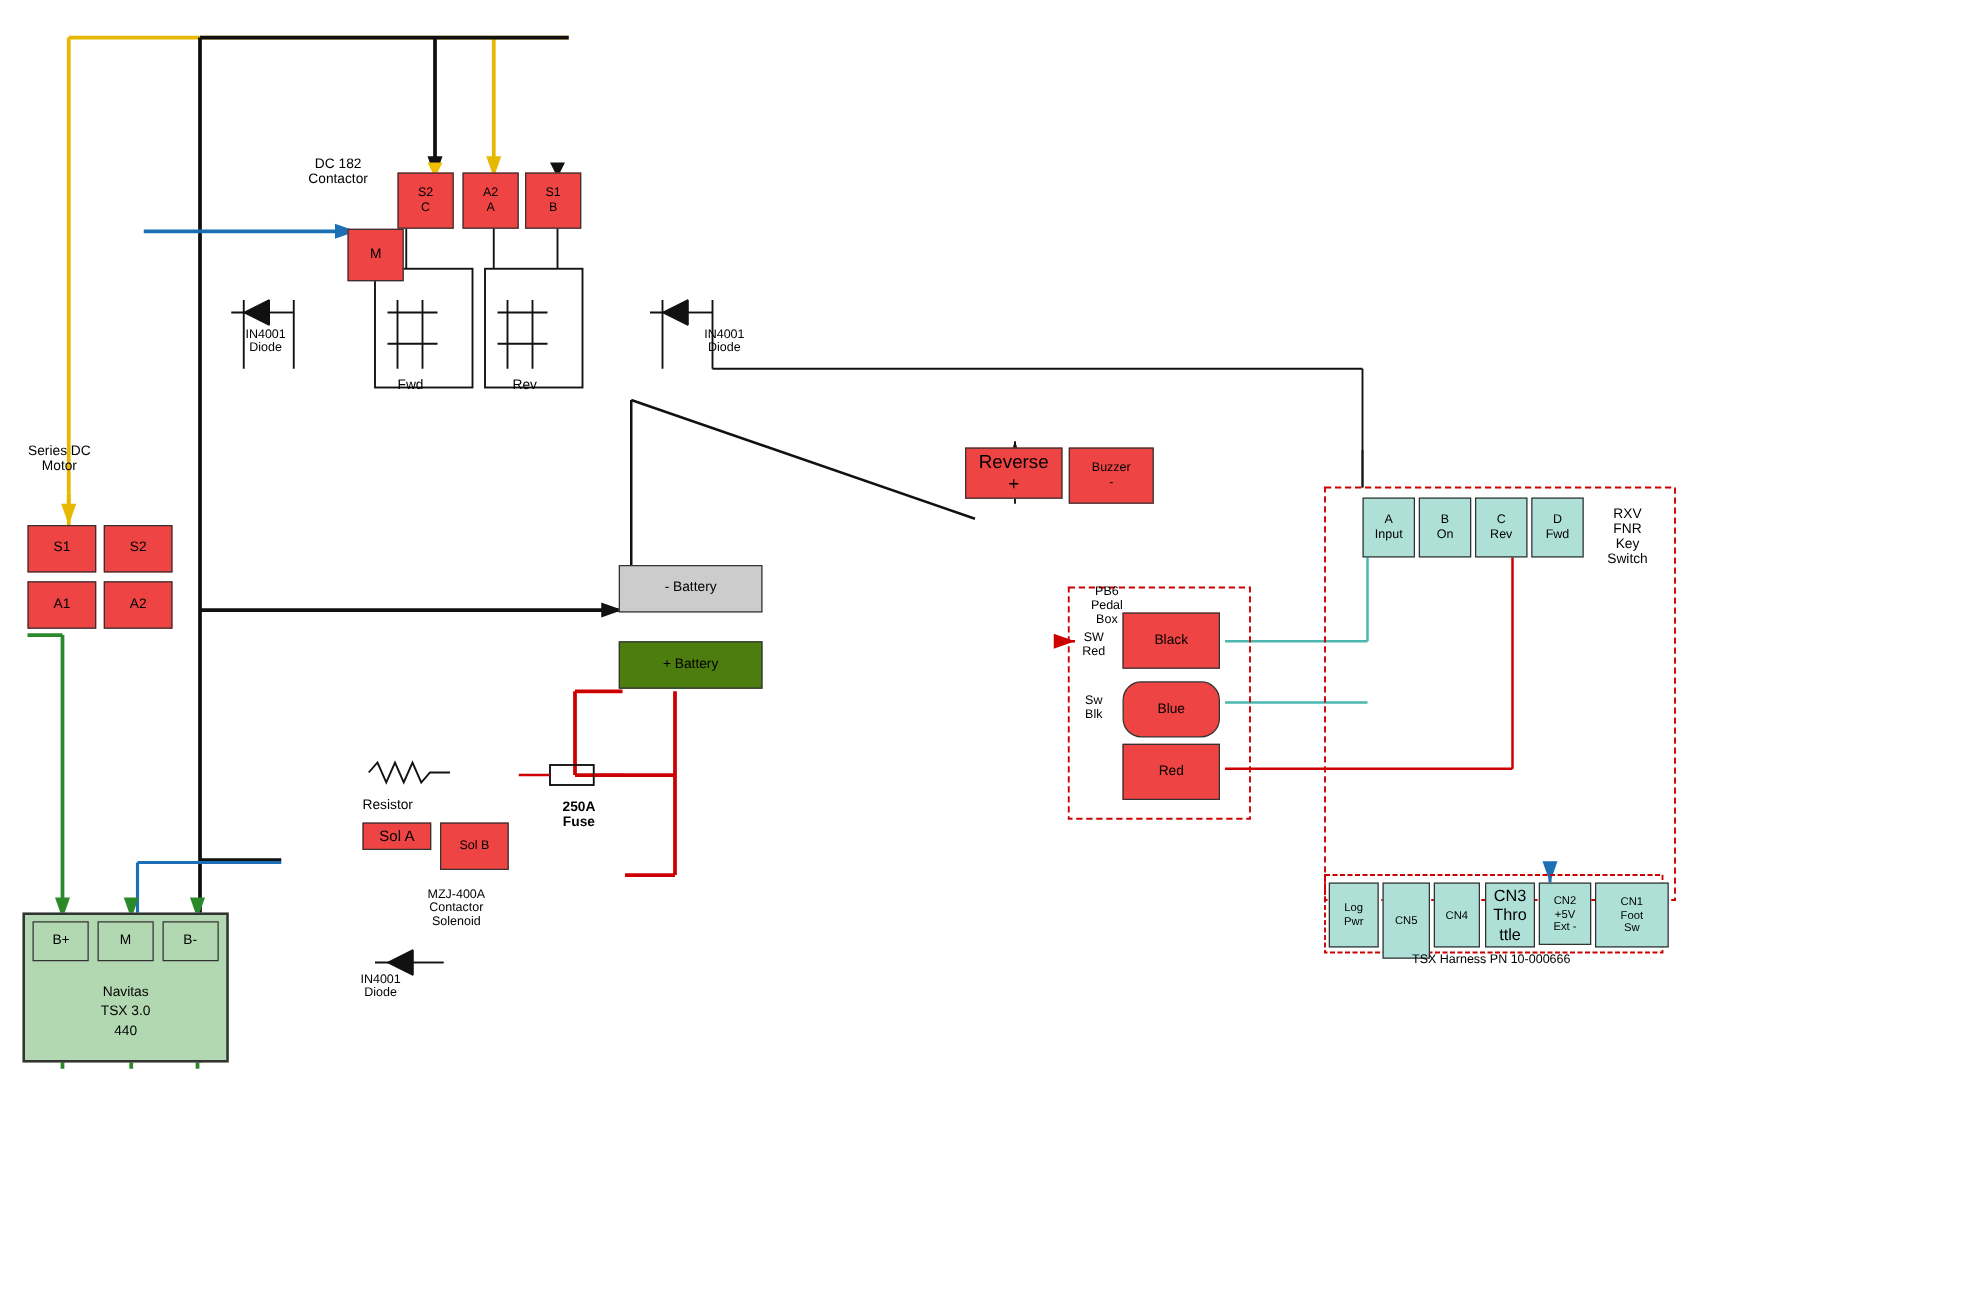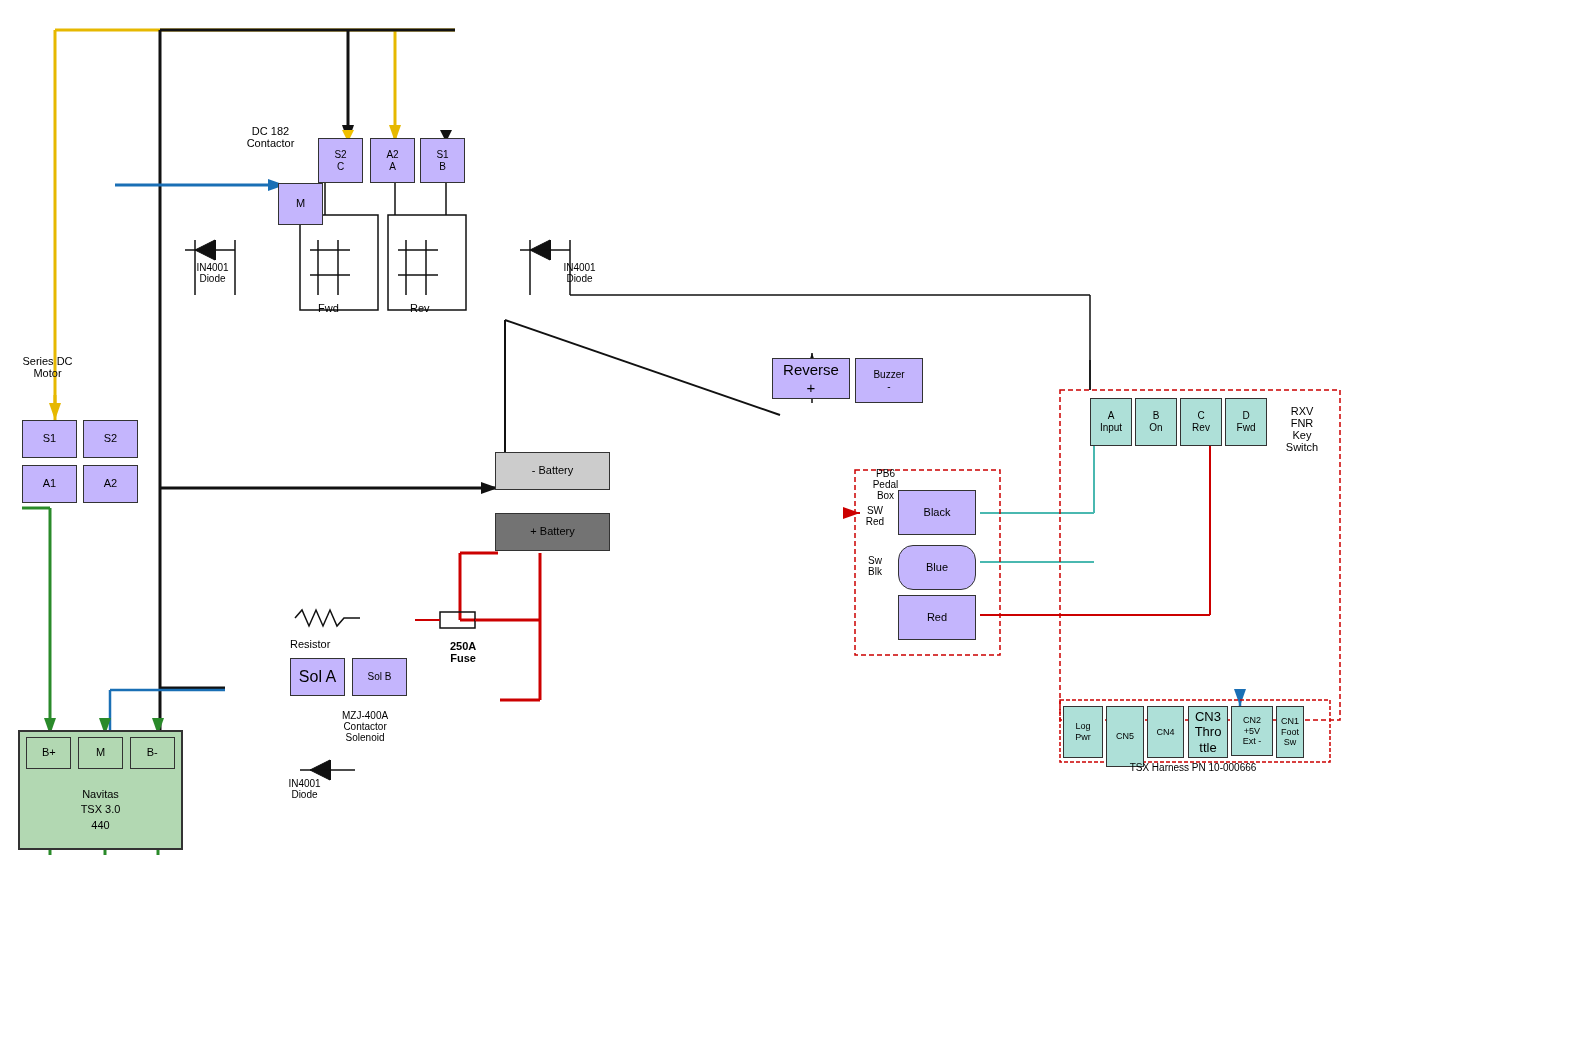--- a/index.html
+++ b/index.html
@@ -14,38 +14,38 @@
     }
     #diagram {
       position: absolute;
       top: 0; left: 0;
       width: 1588px;
       height: 1045px;
     }
     .box {
       position: absolute;
       border: 1.5px solid #333;
-      background: #c4b5fd;
+      background: #ef4444;
       display: flex;
       align-items: center;
       justify-content: center;
       text-align: center;
       font-size: 11px;
       line-height: 1.2;
     }
     .box-green {
       background: #b2d8b2;
       border-color: #333;
     }
     .box-gray {
       background: #ccc;
       border-color: #333;
     }
     .box-red {
-      background: #737373;
+      background: #4d7c0f;
       border-color: #333;
     }
     .box-teal {
       background: #aee0d8;
       border-color: #333;
     }
     .label {
       position: absolute;
       font-size: 11px;
       text-align: center;
@@ -230,21 +230,21 @@
   <div class="box box-gray" style="left:495px; top:452px; width:115px; height:38px;">
     <span>- Battery</span>
   </div>
 
   <div class="box box-red" style="left:495px; top:513px; width:115px; height:38px;">
     <span>+ Battery</span>
   </div>
 
   <div class="label" style="left:290px; top:638px;">Resistor</div>
 
-  <div class="box" style="left:290px; top:658px; width:55px; height:38px; font-size:16px;">Sol A</div>
+  <div class="box" style="left:290px; top:658px; width:55px; height:22px; font-size:12px;">Sol A</div>
 
   <div class="box" style="left:352px; top:658px; width:55px; height:38px; font-size:10px;">Sol B</div>
 
   <div class="label" style="left:450px; top:640px; font-weight:bold;">250A<br>Fuse</div>
 
   <div class="label" style="left:342px; top:710px; font-size:10px;">MZJ-400A<br>Contactor<br>Solenoid</div>
 
   <div class="box" style="left:772px; top:358px; width:78px; height:41px; font-size:15px;">Reverse<br>+</div>
 
   <div class="box" style="left:855px; top:358px; width:68px; height:45px; font-size:10px;">Buzzer<br>-</div>
@@ -266,21 +266,21 @@
   <div class="box box-teal" style="left:1180px; top:398px; width:42px; height:48px; font-size:10px;">C<br>Rev</div>
   <div class="box box-teal" style="left:1225px; top:398px; width:42px; height:48px; font-size:10px;">D<br>Fwd</div>
 
   <div class="label" style="left:1272px; top:405px; width:60px; font-size:11px;">RXV<br>FNR<br>Key<br>Switch</div>
 
   <div class="box box-teal" style="left:1063px; top:706px; width:40px; height:52px; font-size:9px;">Log<br>Pwr</div>
   <div class="box box-teal" style="left:1106px; top:706px; width:38px; height:61px; font-size:9px;">CN5</div>
   <div class="box box-teal" style="left:1147px; top:706px; width:37px; height:52px; font-size:9px;">CN4</div>
   <div class="box box-teal" style="left:1188px; top:706px; width:40px; height:52px; font-size:13px;">CN3<br>Thro<br>ttle</div>
   <div class="box box-teal" style="left:1231px; top:706px; width:42px; height:50px; font-size:9px;">CN2<br>+5V<br>Ext -</div>
-  <div class="box box-teal" style="left:1276px; top:706px; width:28px; height:52px; font-size:9px;">CN1<br>Foot<br>Sw</div>
+  <div class="box box-teal" style="left:1276px; top:706px; width:59px; height:52px; font-size:9px;">CN1<br>Foot<br>Sw</div>
 
   <div class="label" style="left:1063px; top:762px; width:260px; text-align:center; font-size:10px;">TSX Harness PN 10-000666</div>
 
   <div style="position:absolute; left:18px; top:730px; width:165px; height:120px; border:2px solid #333; background:#b2d8b2;">
     <div style="display:flex; justify-content:space-around; padding:5px 3px 3px;">
       <div class="box box-green" style="position:relative; width:45px; height:32px;">B+</div>
       <div class="box box-green" style="position:relative; width:45px; height:32px;">M</div>
       <div class="box box-green" style="position:relative; width:45px; height:32px;">B-</div>
     </div>
     <div style="text-align:center; margin-top:15px; font-size:11px; line-height:1.4;">Navitas<br>TSX 3.0<br>440</div>

